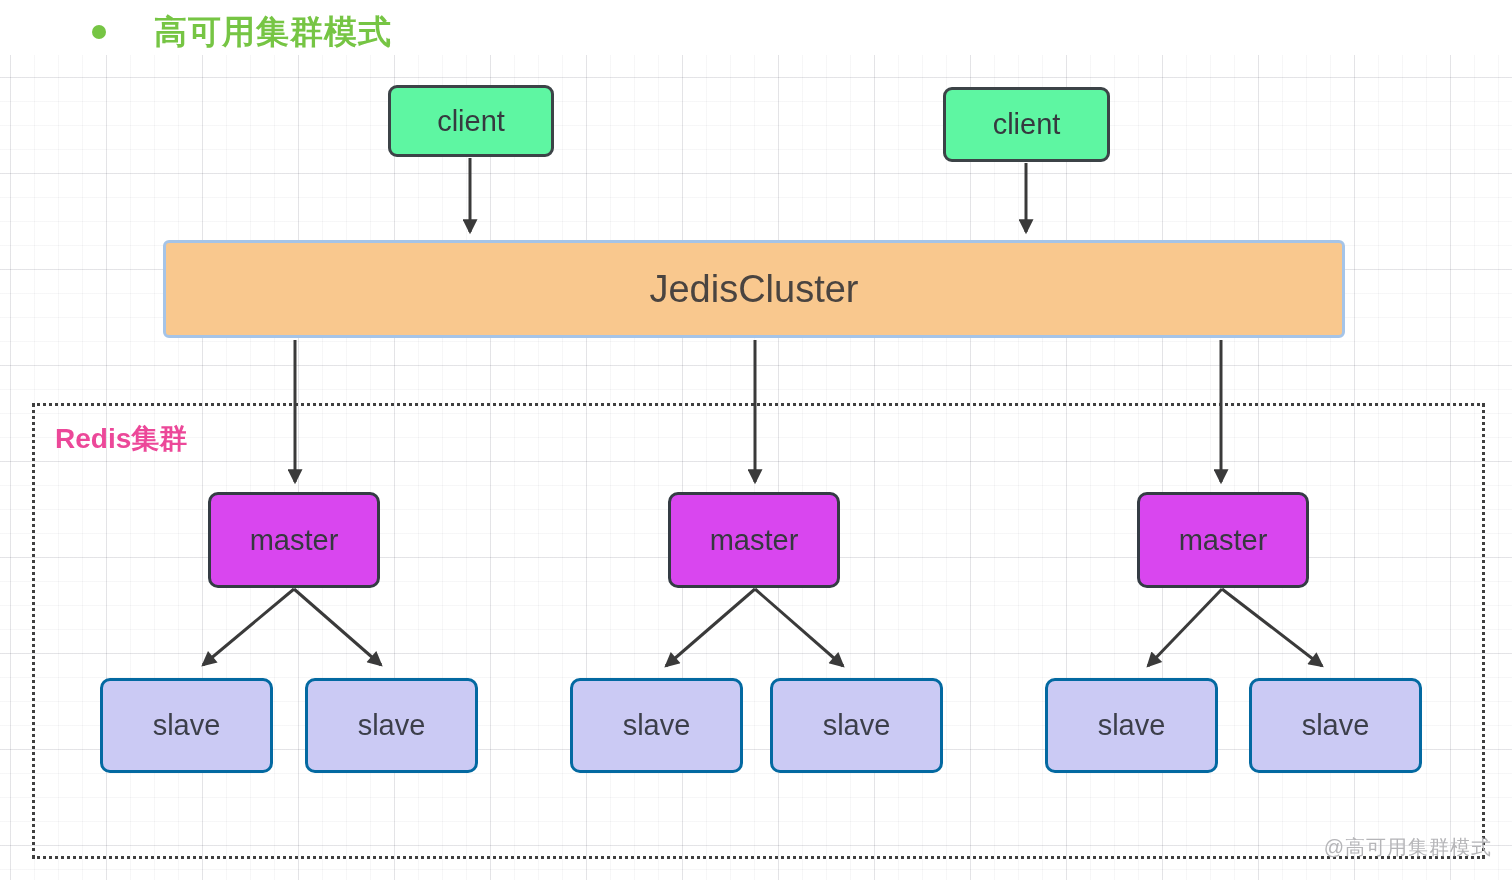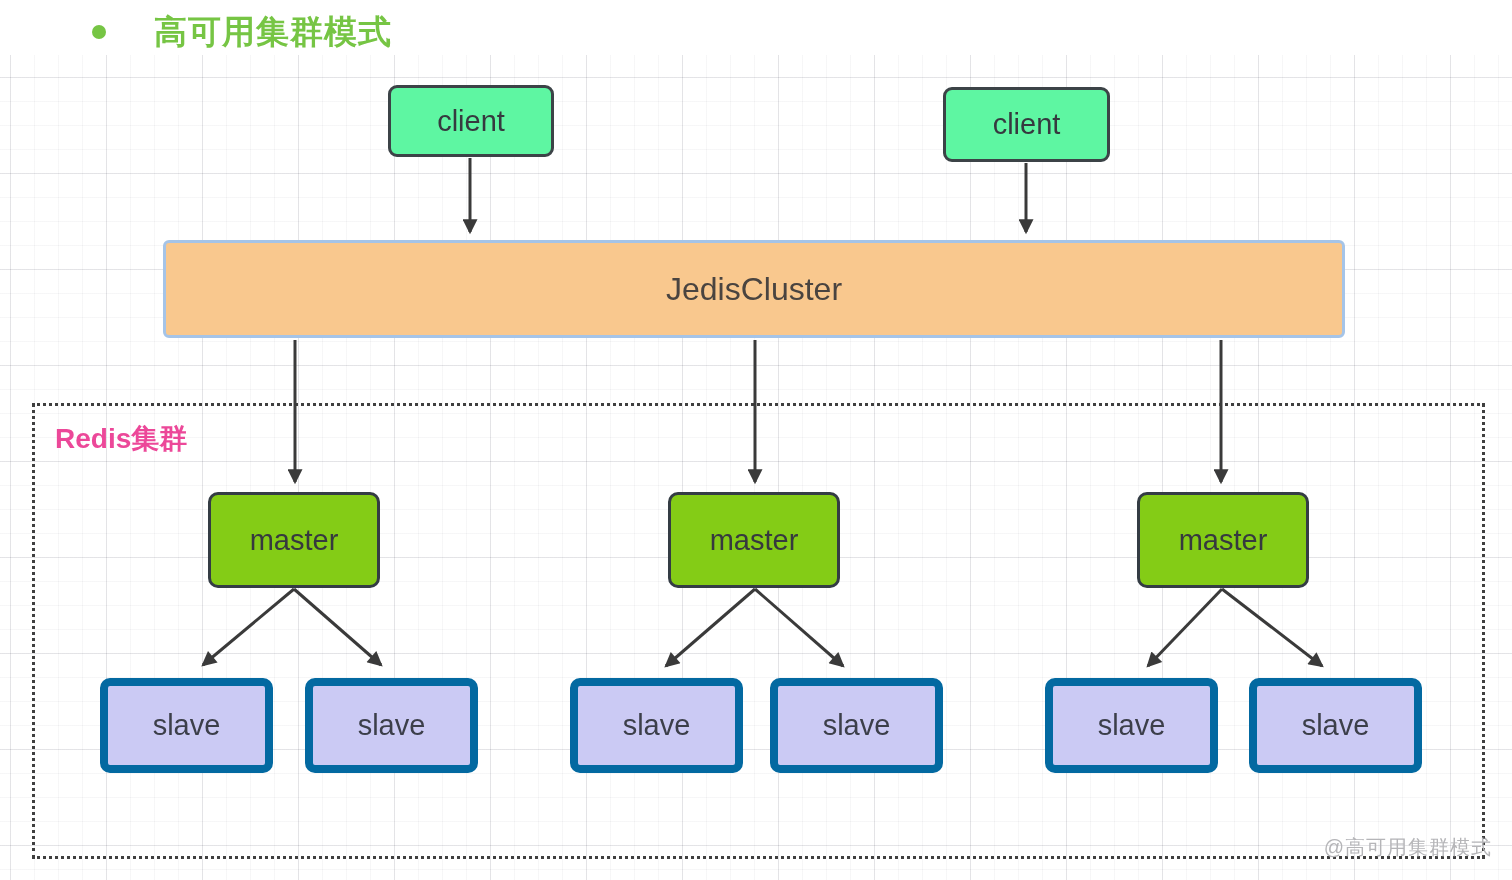--- a/index.html
+++ b/index.html
@@ -52,33 +52,33 @@
   .client {
     background: #5ef6a2; border: 3px solid #3c4347;
     width: 166px; height: 72px;
   }
   .client-1 { left: 388px; top: 85px; }
   .client-2 { left: 943px; top: 87px; width: 167px; height: 75px; }
 
   .middleware {
     left: 163px; top: 240px; width: 1182px; height: 98px;
     background: #f9c88e; border: 3px solid #a5c4e8;
-    border-radius: 6px; font-size: 32px; color: #4a4440;
+    border-radius: 6px; font-size: 38px; color: #4a4440;
   }
 
   .master {
-    background: #84cc16; border: 3px solid #343c44;
+    background: #d946ef; border: 3px solid #343c44;
     width: 172px; height: 96px; border-radius: 10px; align-items: center;
   }
   .master-1 { left: 208px; top: 492px; }
   .master-2 { left: 668px; top: 492px; }
   .master-3 { left: 1137px; top: 492px; }
 
   .slave {
-    background: #cbcaf4; border: 8px solid #0369a1;
+    background: #cbcaf4; border: 3px solid #0369a1;
     width: 173px; height: 95px; border-radius: 10px;
     color: #3c3f4a;
   }
   .slave-1 { left: 100px; top: 678px; }
   .slave-2 { left: 305px; top: 678px; }
   .slave-3 { left: 570px; top: 678px; }
   .slave-4 { left: 770px; top: 678px; }
   .slave-5 { left: 1045px; top: 678px; }
   .slave-6 { left: 1249px; top: 678px; }
 

